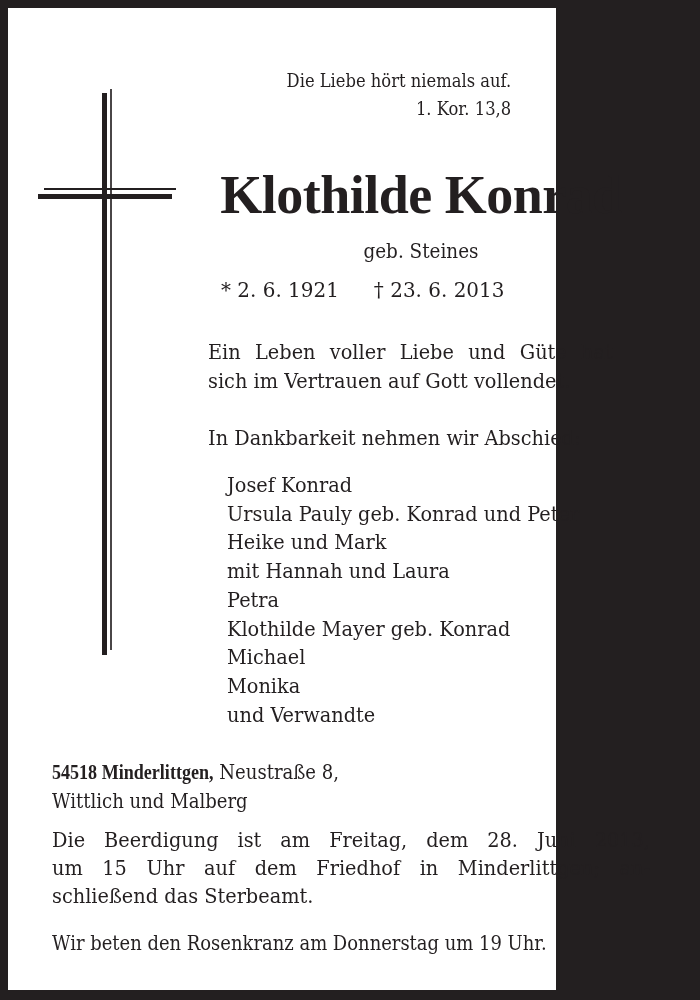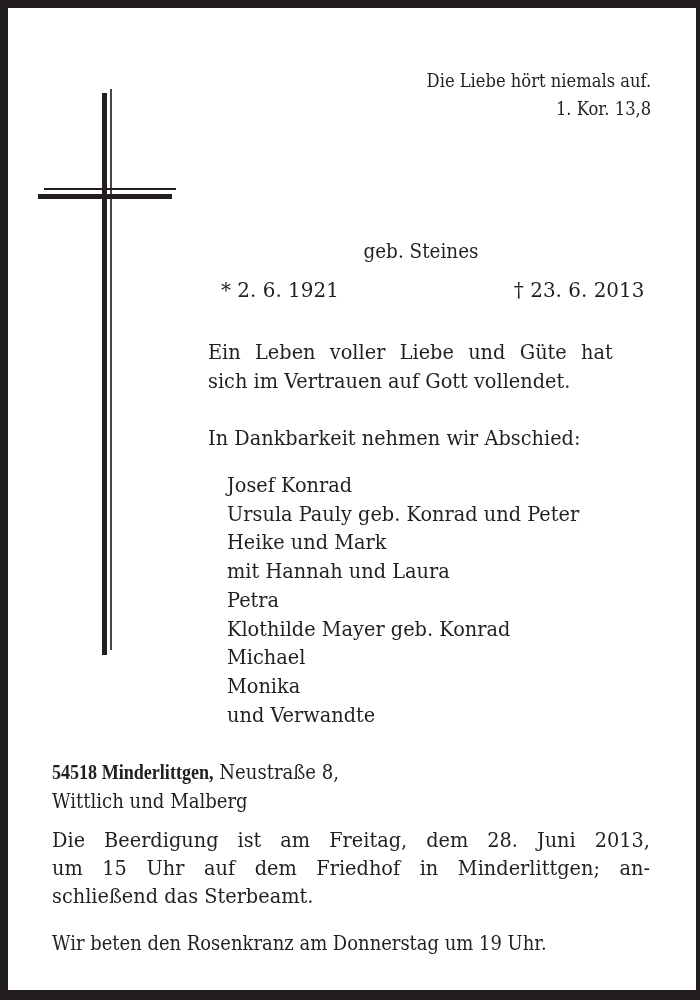--- a/index.html
+++ b/index.html
@@ -3,21 +3,21 @@
   <meta charset="utf-8">
   <style>
     html, body { margin: 0; padding: 0; }
     body {
       width: 700px; height: 1000px; position: relative; overflow: hidden;
       background: #231f20;
       font-family: "DejaVu Serif", "Liberation Serif", serif;
       color: #231f20;
     }
     .card {
-      position: absolute; left: 8px; top: 8px; width: 688px; height: 982px;
+      position: absolute; left: 8px; top: 8px; width: 548px; height: 982px;
       background: #ffffff;
     }
     .abs { position: absolute; white-space: nowrap; }
     .cross-bar { position: absolute; background: #231f20; }
 
     .verse { right: 45px; top: 58px; text-align: right; font-size: 19px; line-height: 28px; transform: scaleX(0.86); transform-origin: right top; }
 
     .name { left: 202px; top: 160px; width: 438px; text-align: center; font-family: "Liberation Serif", serif; font-weight: bold; font-size: 54px; line-height: 70px; letter-spacing: -0.5px; }
     .maiden { left: 202px; top: 237px; width: 438px; text-align: center; font-size: 20px; line-height: 28px; transform: scaleX(0.92); }
     .birth { left: 215px; top: 275px; font-size: 21px; line-height: 30px; transform: scaleX(0.95); transform-origin: left top; }
@@ -47,20 +47,21 @@
     <div class="cross-bar" style="left:102px; top:81px; width:2px; height:561px; background:#4a4647;"></div>
     <div class="cross-bar" style="left:30px; top:186px; width:134px; height:5px;"></div>
     <div class="cross-bar" style="left:36px; top:180px; width:132px; height:2px;"></div>
   </div>
 
   <div class="abs verse">
     <div>Die Liebe hört niemals auf.</div>
     <div>1. Kor. 13,8</div>
   </div>
 
+  <div class="abs name" style="left:194px; top:152px;">Klothilde Konrad</div>
   <div class="abs maiden" style="left:194px; top:229px;">geb. Steines</div>
   <div class="abs birth" style="left:213px; top:267px;">* 2. 6. 1921</div>
   <div class="abs death" style="right:52px; top:267px;">† 23. 6. 2013</div>
 
   <div class="abs life" style="left:200px; top:330px;">
     <div style="text-align-last:justify;">Ein Leben voller Liebe und Güte hat</div>
     <div>sich im Vertrauen auf Gott vollendet.</div>
   </div>
 
   <div class="abs farewell" style="left:200px; top:416px;">In Dankbarkeit nehmen wir Abschied:</div>

